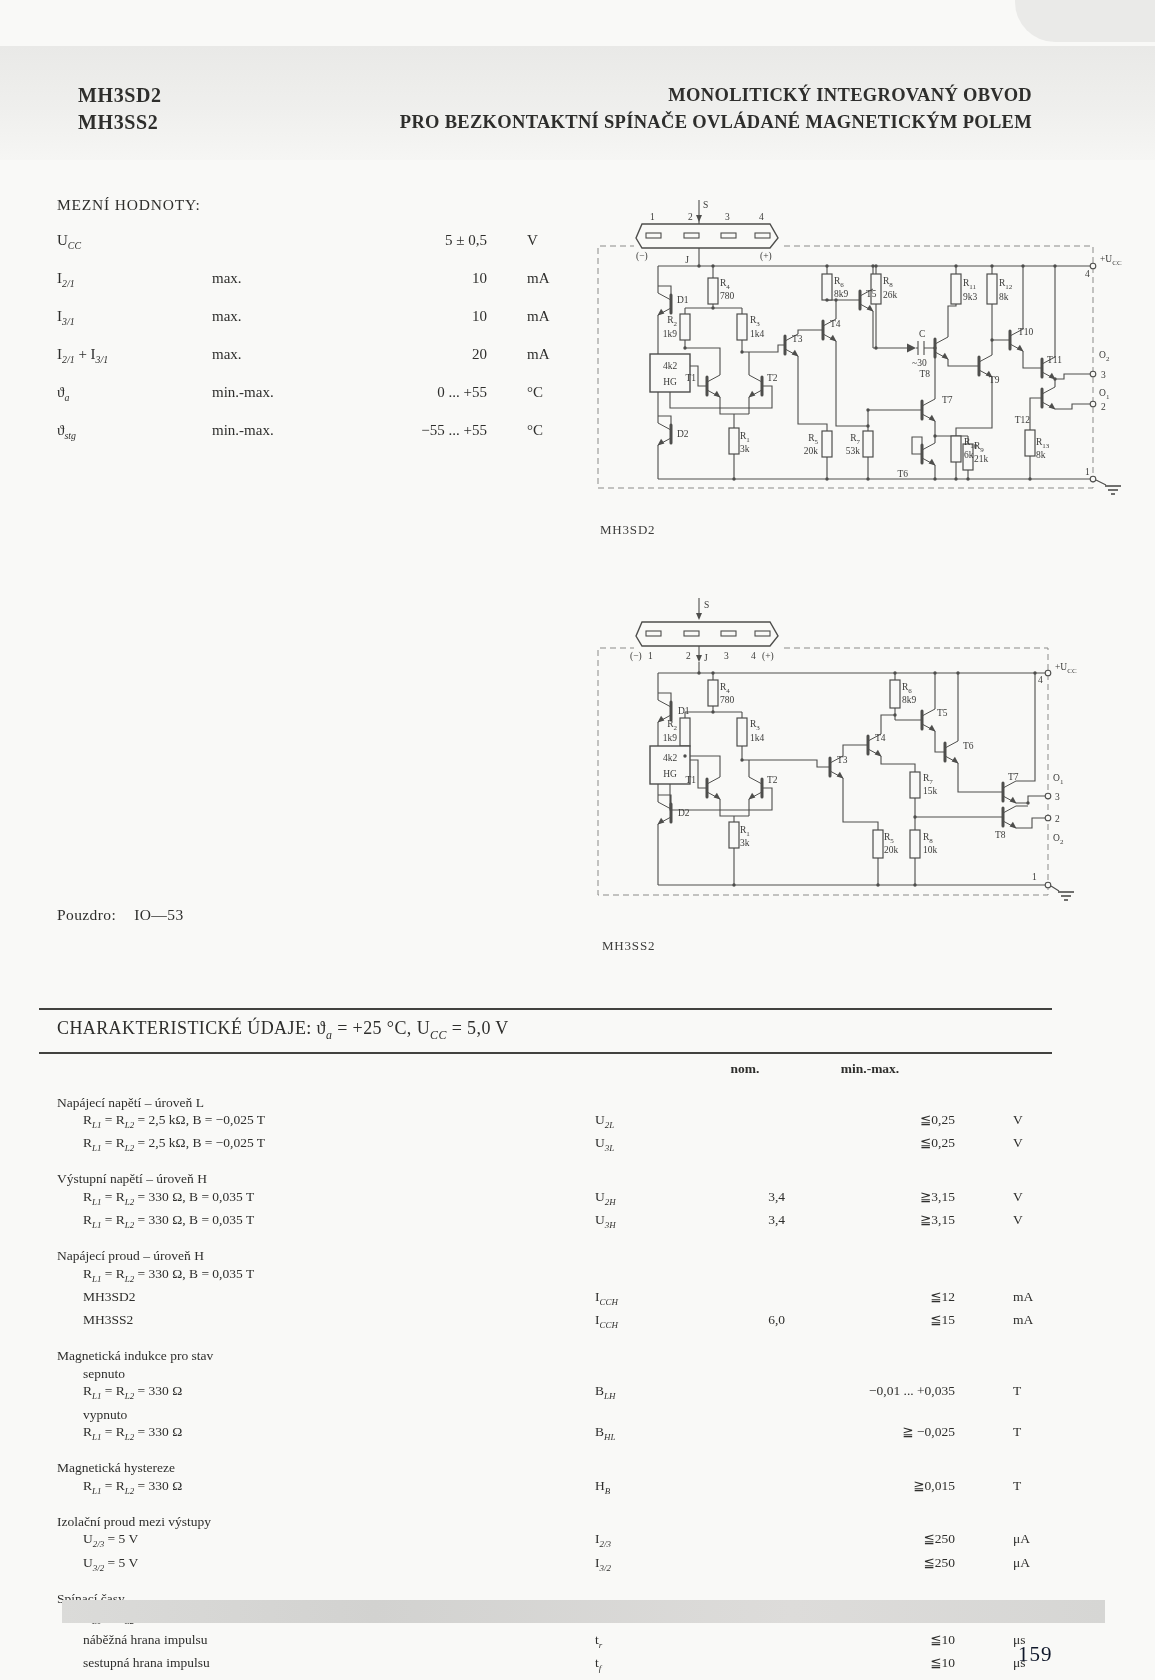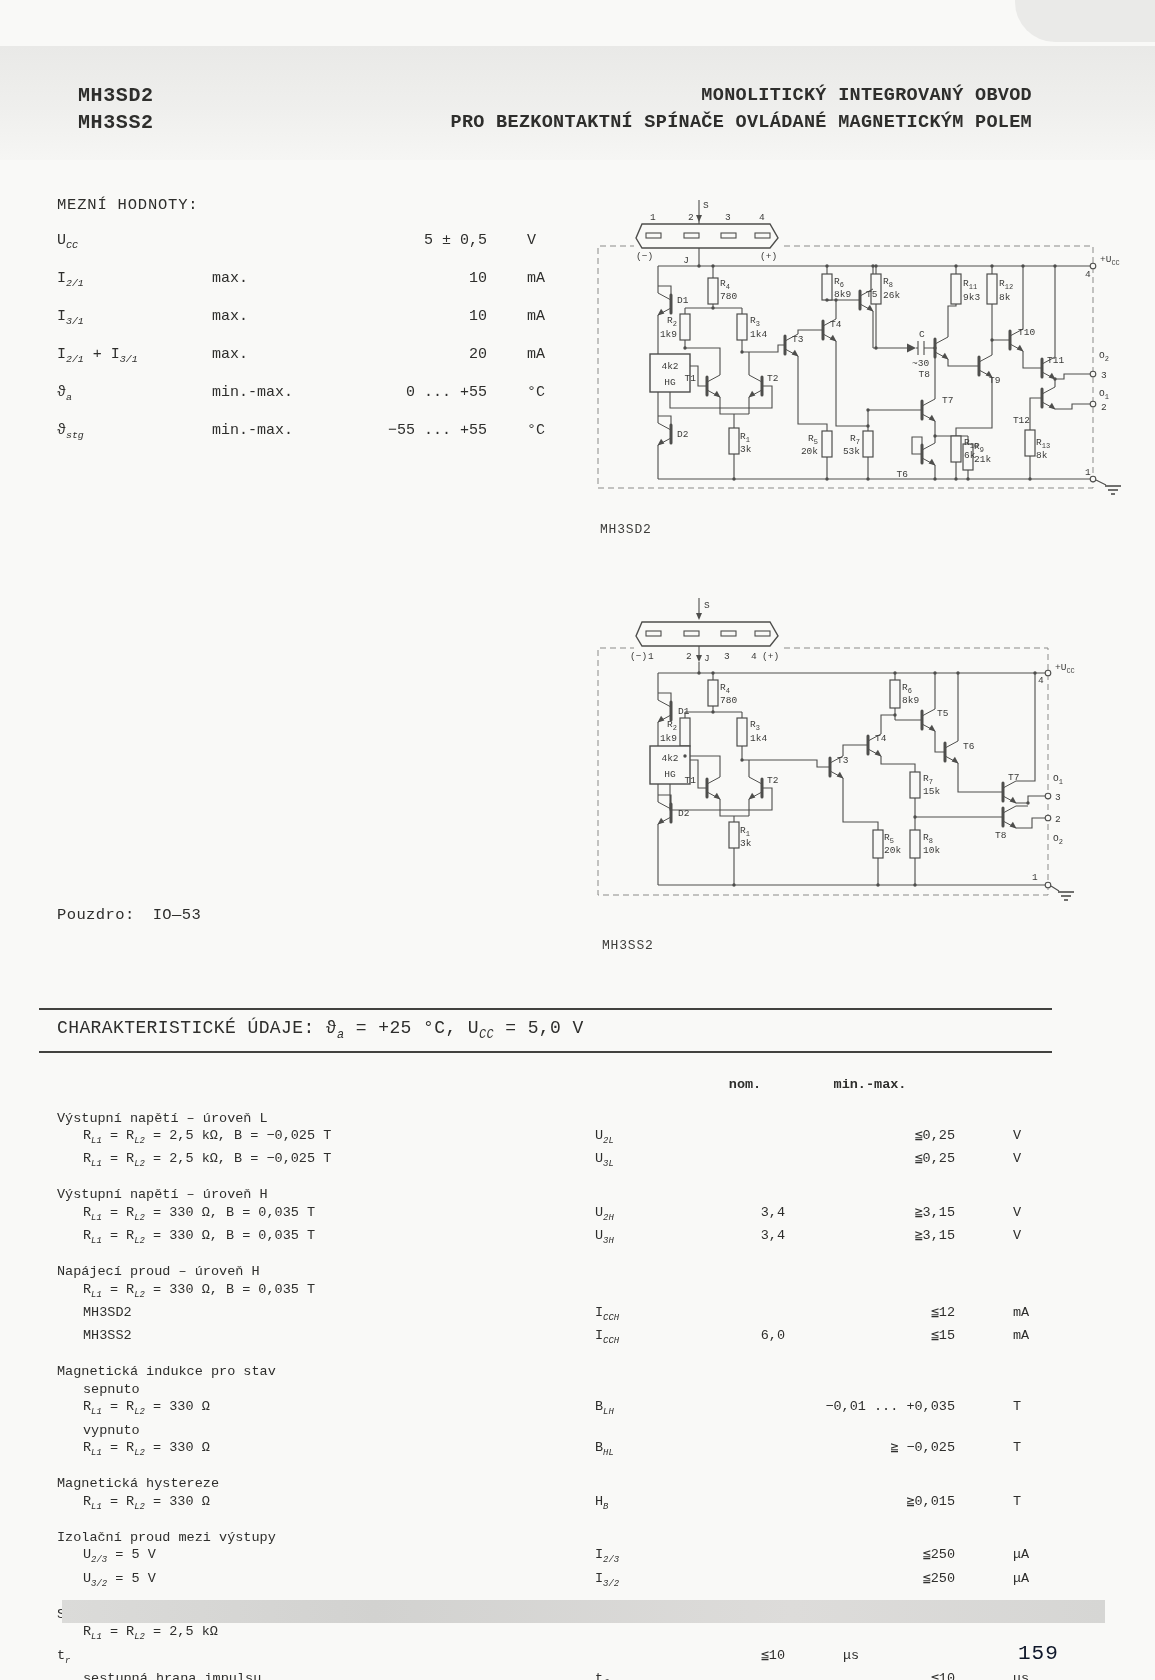--- a/index.html
+++ b/index.html
@@ -1,18 +1,18 @@
 <!DOCTYPE html>
 <html><head>
 <meta charset="utf-8">
 <style>
   *{margin:0;padding:0;box-sizing:border-box}
   html,body{background:#e9e9e7}
   .page{position:relative;width:1155px;height:1680px;background:#f9f9f7;overflow:hidden;
-        font-family:Liberation Mono, monospace;color:#2e2e2c}
+        font-family:Liberation Serif, serif;color:#2e2e2c}
   .band-top{position:absolute;left:0;top:46px;width:1155px;height:114px;
         background:linear-gradient(180deg,#e9e9e7 0%,#efefed 55%,#f6f6f4 100%)}
   .corner-smudge{position:absolute;right:0;top:0;width:140px;height:42px;background:#e2e2e0;
         border-radius:0 0 0 40px;opacity:.65}
   .partnos{position:absolute;left:78px;top:82px;font-weight:bold;font-size:20px;line-height:27px;letter-spacing:.6px}
   .doc-title{position:absolute;left:310px;top:82px;width:722px;text-align:right;font-weight:bold;
         font-size:18.5px;line-height:27px;letter-spacing:.3px}
   .limits-heading{position:absolute;left:57px;top:196px;font-size:15.5px;letter-spacing:.8px}
   .limits{position:absolute;left:57px;top:224px;width:560px;font-size:15px}
   .lim-row{display:grid;grid-template-columns:155px 125px 150px 100px;line-height:33px}
@@ -28,21 +28,21 @@
   .res{fill:#f9f9f7;stroke:#4e4e4c;stroke-width:1.2}
   .dash{fill:none;stroke:#8b8b89;stroke-width:1;stroke-dasharray:6 4}
   .dot{fill:#4e4e4c}
   .pc{fill:#f9f9f7;stroke:#4e4e4c;stroke-width:1.1}
   .cap{position:absolute;font-size:13px;letter-spacing:.8px;color:#3c3c3a}
   .pouzdro{position:absolute;left:57px;top:906px;font-size:15.5px;letter-spacing:.4px}
   .pouzdro span + span{margin-left:18px}
   .chars{position:absolute;left:57px;top:1008px;width:995px;font-size:13.5px}
   .rule{border-top:2.2px solid #42423f;margin-left:-18px;width:1013px}
   .ch-heading{font-size:18px;letter-spacing:.4px;margin:8px 0 9px 0}
-  .colheads{position:relative;height:20px;margin-top:24px;font-weight:bold}
+  .colheads{position:relative;height:20px;margin-top:7px;font-weight:bold}
   .nomh{position:absolute;left:648px;width:80px;text-align:center}
   .mmh{position:absolute;left:728px;width:170px;text-align:center}
   .ch-sec{margin-top:13px}
   .ch-title{line-height:17.5px}
   .ch-row{display:grid;grid-template-columns:538px 110px 80px 170px 97px;line-height:17.5px}
   .ch-label{padding-left:26px}
   .ch-nom{text-align:right}
   .ch-mm{text-align:right}
   .ch-unit{padding-left:58px}
   .band-bottom{position:absolute;left:62px;top:1600px;width:1043px;height:23px;
@@ -441,21 +441,21 @@
   <div class="chars">
     <div class="rule"></div>
     <div class="ch-heading"><span>CHARAKTERISTICKÉ ÚDAJE: ϑ</span><sub>a</sub><span> = +25 °C, U</span><sub>CC</sub><span> = 5,0 V</span></div>
     <div class="rule"></div>
     <div class="colheads">
       <span class="nomh">nom.</span>
       <span class="mmh">min.-max.</span>
     </div>
     <div>
         <div class="ch-sec">
-          <div class="ch-title">Výstupní napětí – úroveň L</div>
+          <div class="ch-title">Napájecí napětí – úroveň L</div>
           <div class="ch-row">
             <div class="ch-label"><span>R</span><sub>L1</sub><span> = R</span><sub>L2</sub><span> = 2,5 kΩ, B = −0,025 T</span></div>
             <div class="ch-sym"><span>U</span><sub>2L</sub></div>
             <div class="ch-nom"></div>
             <div class="ch-mm">≦0,25</div>
             <div class="ch-unit">V</div>
           </div>
           <div class="ch-row">
             <div class="ch-label"><span>R</span><sub>L1</sub><span> = R</span><sub>L2</sub><span> = 2,5 kΩ, B = −0,025 T</span></div>
             <div class="ch-sym"><span>U</span><sub>3L</sub></div>
@@ -566,20 +566,21 @@
         <div class="ch-sec">
           <div class="ch-title">Spínací časy</div>
           <div class="ch-row">
             <div class="ch-label"><span>R</span><sub>L1</sub><span> = R</span><sub>L2</sub><span> = 2,5 kΩ</span></div>
             <div class="ch-sym"></div>
             <div class="ch-nom"></div>
             <div class="ch-mm"></div>
             <div class="ch-unit"></div>
           </div>
           <div class="ch-row">
+            <div class="ch-label">náběžná hrana impulsu</div>
             <div class="ch-sym"><span>t</span><sub>r</sub></div>
             <div class="ch-nom"></div>
             <div class="ch-mm">≦10</div>
             <div class="ch-unit">μs</div>
           </div>
           <div class="ch-row">
             <div class="ch-label">sestupná hrana impulsu</div>
             <div class="ch-sym"><span>t</span><sub>f</sub></div>
             <div class="ch-nom"></div>
             <div class="ch-mm">≦10</div>

